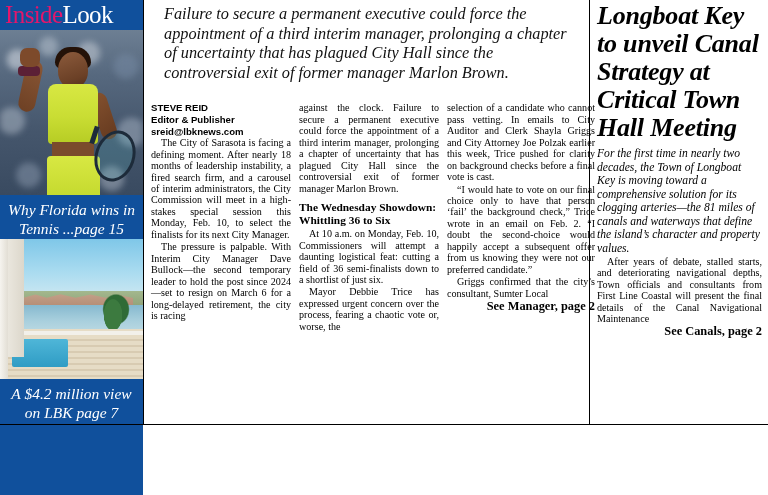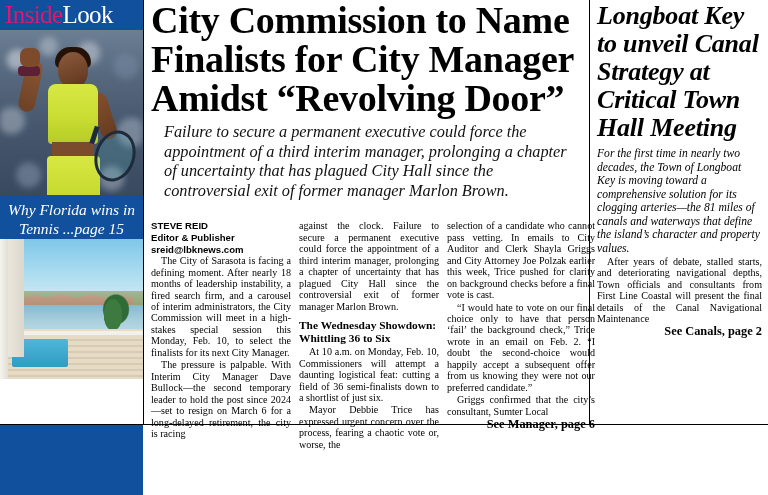--- a/index.html
+++ b/index.html
@@ -384,24 +384,24 @@
         <div class="hp-water"></div>
         <div class="hp-palm"></div>
         <div class="hp-palm2"></div>
         <div class="hp-dock"></div>
         <div class="hp-pool"></div>
         <div class="hp-rail"></div>
         <div class="hp-col"></div>
         <div class="hp-col2"></div>
       </div>
 
+      <div class="rail-caption2">A $4.2 million view on LBK page 7</div>
     </div>
 
     <div class="center">
-      <h1 class="main-head">City Commission to Name Finalists for City Manager Amidst “Revolving Door”</h1>
       <div class="main-deck">Failure to secure a permanent executive could force the appointment of a third interim manager, prolonging a chapter of uncertainty that has plagued City Hall since the controversial exit of former manager Marlon Brown.</div>
 
       <div class="main-cols">
         <div class="mcol">
           <div class="byline">STEVE REID</div>
           <div class="byline">Editor &amp; Publisher</div>
           <div class="byline">sreid@lbknews.com</div>
           <p class="body-p">The City of Sarasota is facing a defining moment. After nearly 18 months of leadership instability, a fired search firm, and a carousel of interim administrators, the City Commission will meet in a high-stakes special session this Monday, Feb. 10, to select the finalists for its next City Manager.</p>
           <p class="body-p">The pressure is palpable. With Interim City Manager Dave Bullock—the second temporary leader to hold the post since 2024—set to resign on March 6 for a long-delayed retirement, the city is racing</p>
         </div>
@@ -410,21 +410,21 @@
           <p class="body-p noind">against the clock. Failure to secure a permanent executive could force the appointment of a third interim manager, prolonging a chapter of uncertainty that has plagued City Hall since the controversial exit of former manager Marlon Brown.</p>
           <h3 class="sub-head">The Wednesday Showdown: Whittling 36 to Six</h3>
           <p class="body-p">At 10 a.m. on Monday, Feb. 10, Commissioners will attempt a daunting logistical feat: cutting a field of 36 semi-finalists down to a shortlist of just six.</p>
           <p class="body-p">Mayor Debbie Trice has expressed urgent concern over the process, fearing a chaotic vote or, worse, the</p>
         </div>
 
         <div class="mcol">
           <p class="body-p noind">selection of a candidate who cannot pass vetting. In emails to City Auditor and Clerk Shayla Griggs and City Attorney Joe Polzak earlier this week, Trice pushed for clarity on background checks before a final vote is cast.</p>
           <p class="body-p">“I would hate to vote on our final choice only to have that person ‘fail’ the background check,” Trice wrote in an email on Feb. 2. “I doubt the second-choice would happily accept a subsequent offer from us knowing they were not our preferred candidate.”</p>
           <p class="body-p">Griggs confirmed that the city’s consultant, Sumter Local</p>
-          <div class="jump">See Manager, page 6</div>
+          <div class="jump">See Manager, page 2</div>
         </div>
       </div>
     </div>
 
     <div class="right">
       <h2 class="right-head">Longboat Key to unveil Canal Strategy at Critical Town Hall Meeting</h2>
       <div class="right-deck">For the first time in nearly two decades, the Town of Longboat Key is moving toward a comprehensive solution for its clogging arteries—the 81 miles of canals and waterways that define the island’s character and property values.</div>
       <p class="right-body">After years of debate, stalled starts, and deteriorating navigational depths, Town officials and consultants from First Line Coastal will present the final details of the Canal Navigational Maintenance</p>
       <div class="right-jump">See Canals, page 2</div>
     </div>

